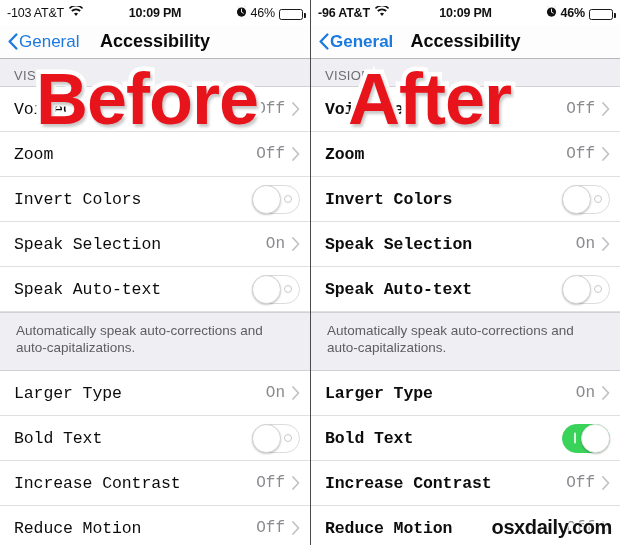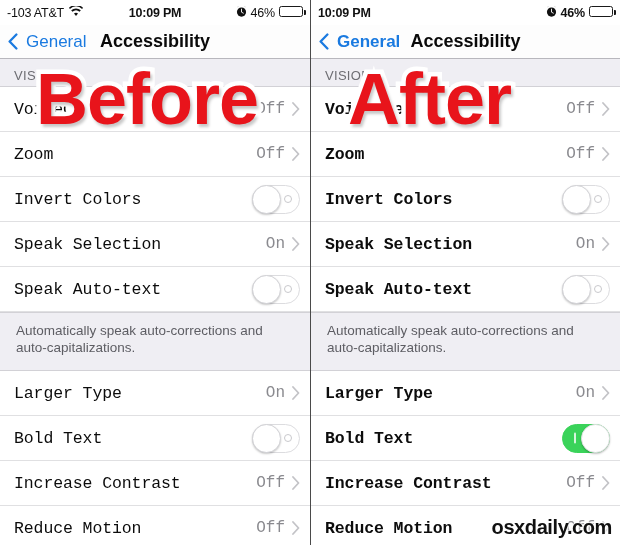--- a/index.html
+++ b/index.html
@@ -24,21 +24,21 @@
     height:25px;
     display:flex; align-items:center;
     padding:0 7px;
     font-size:12.5px;
     color:#111;
     letter-spacing:-0.2px;
     background:#fff;
   }
   .sb-left { display:flex; align-items:center; gap:5px; flex:1 1 0; }
   .sb-center { flex:0 0 auto; font-weight:bold; font-size:12.5px; }
-  .sb-right { display:flex; align-items:flex-start; justify-content:flex-end; gap:4px; flex:1 1 0; }
+  .sb-right { display:flex; align-items:flex-end; justify-content:flex-end; gap:4px; flex:1 1 0; }
   .bold-ui .statusbar { font-weight:bold; }
   .bold-ui .sb-center { font-weight:bold; }
 
   .wifi-icon { display:inline-block; width:14px; height:11px; }
   .alarm-icon { display:inline-block; width:11px; height:11px; }
   .battery {
     position:relative;
     width:24px; height:11px;
     border:1px solid #1a1a1a;
     border-radius:2.5px;
@@ -56,21 +56,21 @@
   
   .navbar {
     height:34px;
     display:flex; align-items:center;
     padding-left:8px;
     background:#fdfdfd;
     border-bottom:1px solid #b8b7bd;
     position:relative;
   }
   .back-btn {
-    display:flex; align-items:center; gap:8px;
+    display:flex; align-items:center; gap:1px;
     color:#1a7ae0; font-size:17px; cursor:pointer;
   }
   .chev-back { width:10px; height:17px; display:block; }
   .nav-title {
     position:absolute; left:0; right:0;
     text-align:center;
     font-size:18px; font-weight:bold; color:#0a0a0a;
     pointer-events:none;
   }
   .bold-ui .back-btn { font-weight:bold; }
@@ -291,20 +291,26 @@
             <svg class="chev" viewBox="0 0 8 14">
               <path d="M1 1l5.5 6L1 13" stroke="#c3c3c7" stroke-width="1.8" fill="none" stroke-linecap="round" stroke-linejoin="round"></path>
             </svg>
           </span>
         </div>
       </div>
       <div class="overlay-word overlay-before" style="position: absolute; left: 36px; top: 58px;">Before</div>
     </div>
     <div class="panel right bold-ui">
       <div class="statusbar">
+        <span class="sb-left">
+          <span>-96 AT&amp;T</span>
+          <span><svg class="wifi-icon" viewBox="0 0 16 12">
+              <path fill="#111" d="M8 11.2 5.7 8.4a3.6 3.6 0 0 1 4.6 0L8 11.2zM3.9 6.3 2.5 4.6a8.5 8.5 0 0 1 11 0L12.1 6.3a6.3 6.3 0 0 0-8.2 0zM1 3 0 1.6a12 12 0 0 1 16 0L15 3a10 10 0 0 0-14 0z"></path>
+            </svg></span>
+        </span>
         <span class="sb-center">10:09 PM</span>
         <span class="sb-right">
           <span><svg class="alarm-icon" viewBox="0 0 12 12">
               <circle cx="6" cy="6.6" r="5" fill="#111"></circle>
               <path d="M1.2 1.6 3.2.3a3 3 0 0 0-2 1.3zM10.8 1.6 8.8.3a3 3 0 0 1 2 1.3z" fill="#111"></path>
               <path d="M6 3.4v3.3l2 1.1" stroke="#fff" stroke-width="1" fill="none" stroke-linecap="round"></path>
             </svg></span>
           <span>46%</span>
           <span class="battery"><span class="fill" style="width:46%"></span></span>
         </span>

